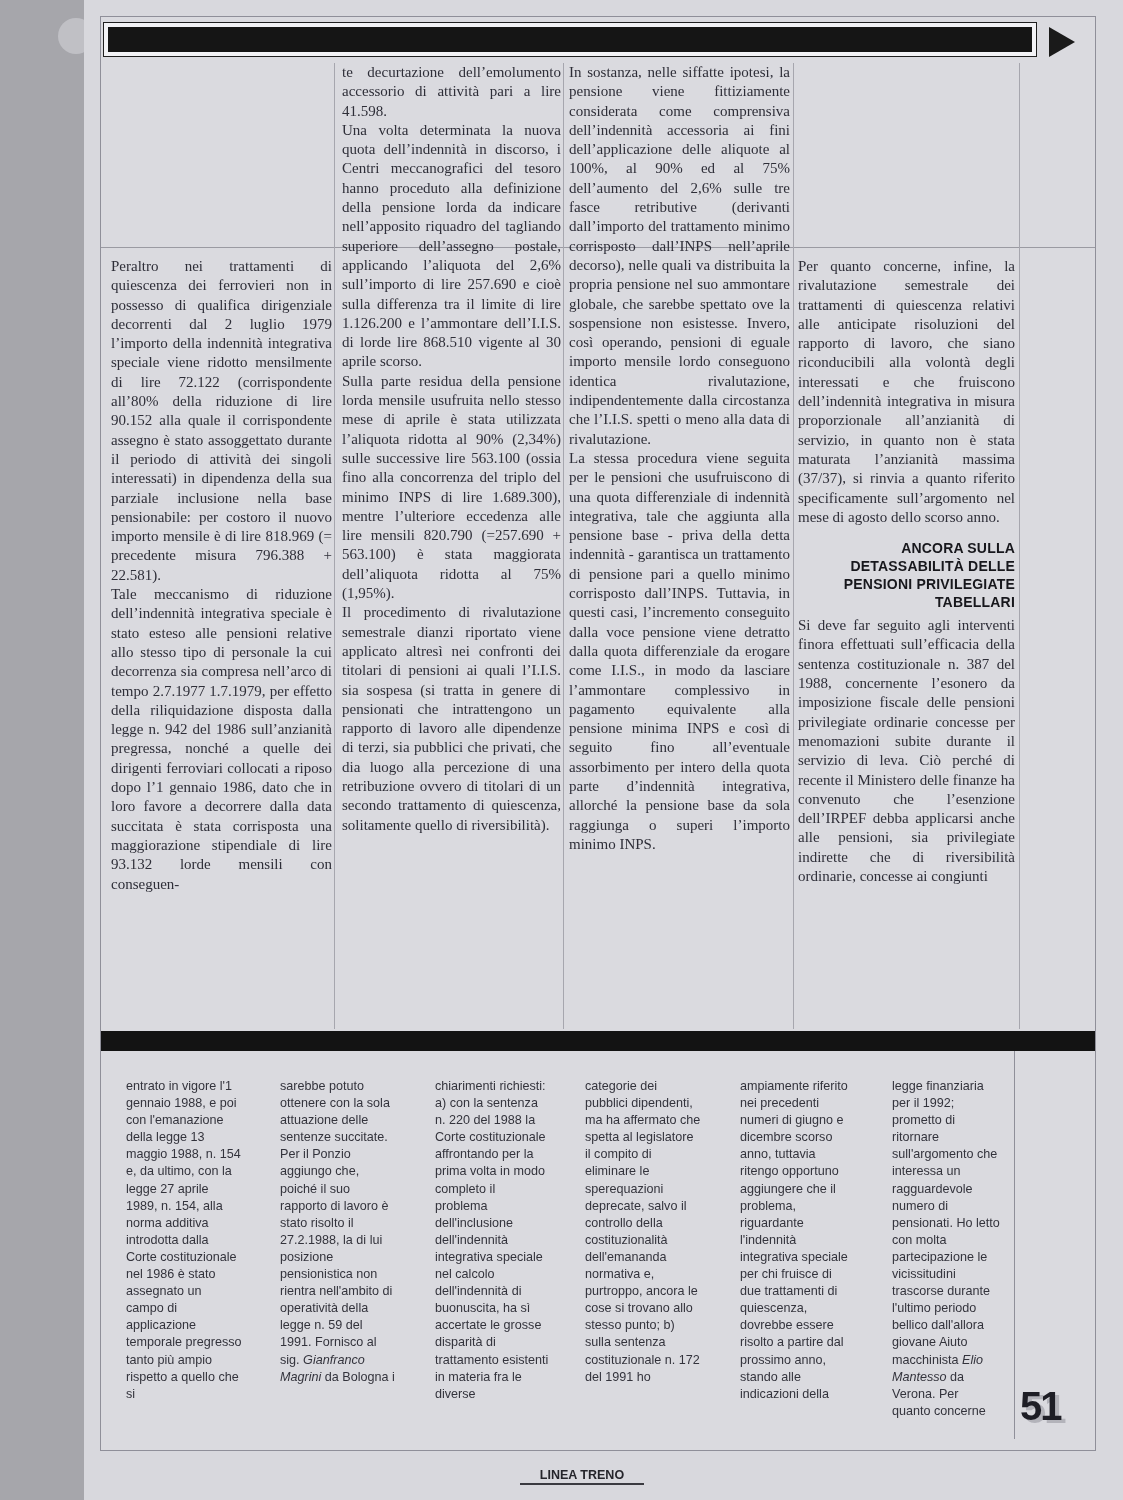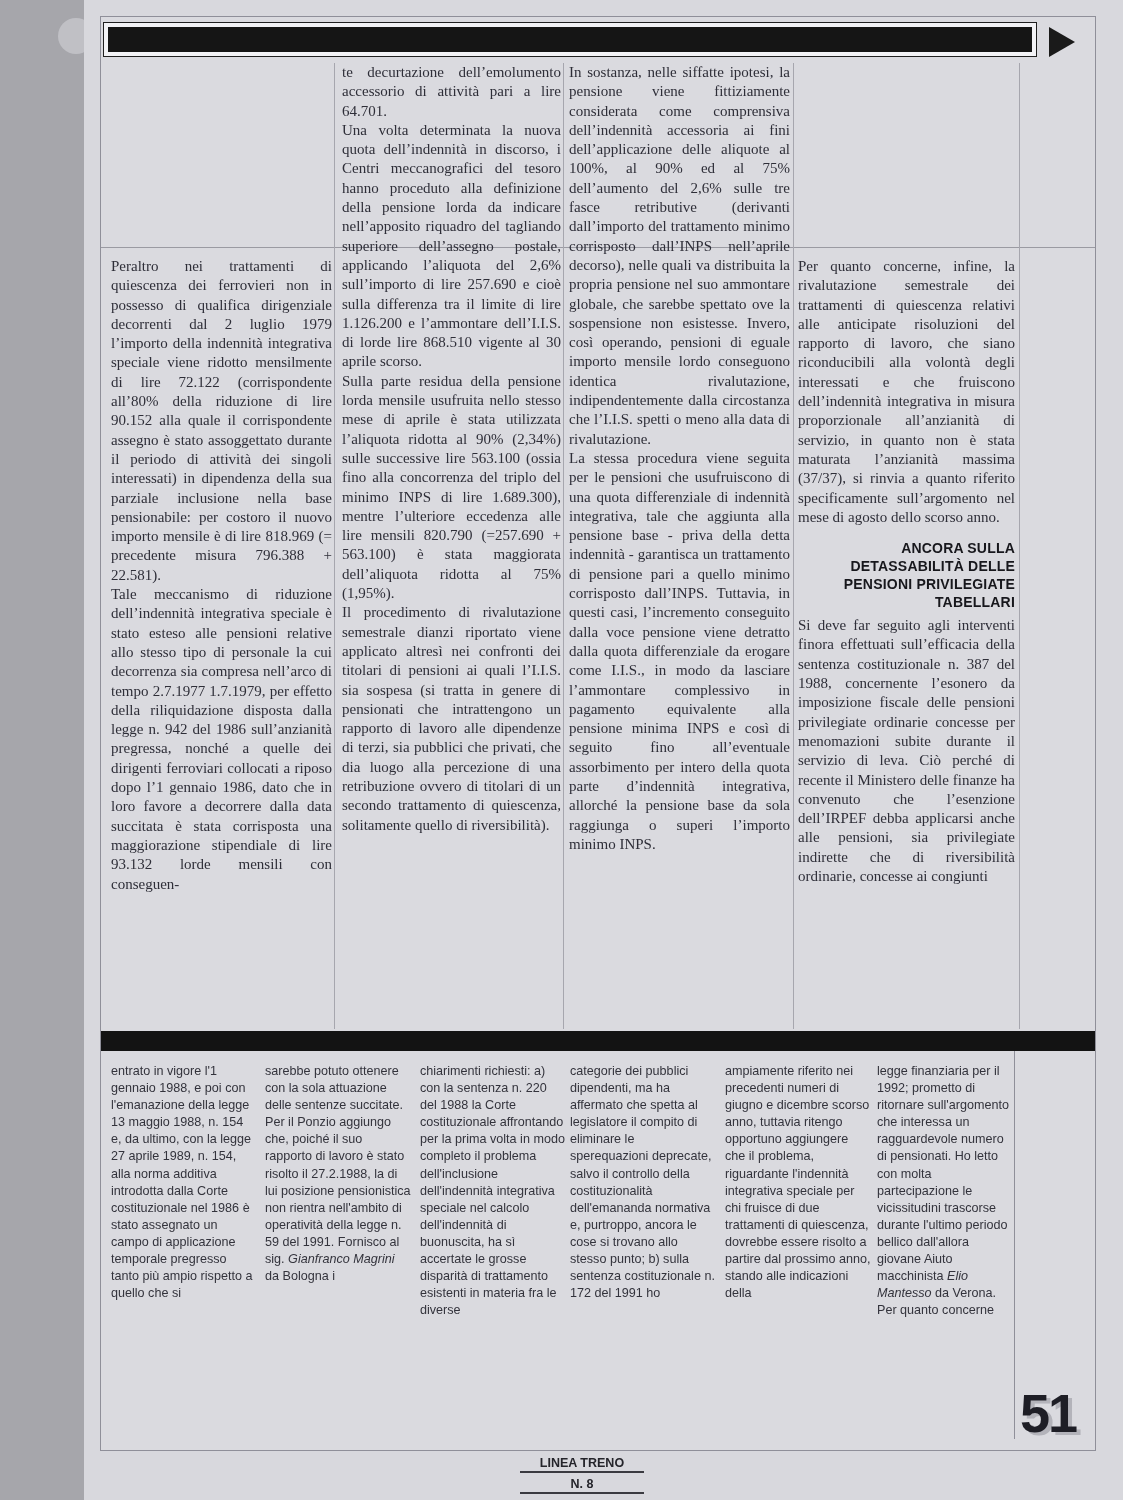--- a/index.html
+++ b/index.html
@@ -28,33 +28,33 @@
   .col2{left:241px;top:46px;width:219px;height:966px;}
   .col3{left:468px;top:46px;width:221px;height:966px;}
   .col4{left:697px;top:240px;width:217px;height:774px;}
   .heading{font-family:"Liberation Sans", sans-serif;font-weight:bold;font-size:14px;line-height:18px;
     margin:12px 0 5px 0;text-align:right;color:#17171c;letter-spacing:0.2px;}
 
   .divider{position:absolute;left:0;top:1014px;width:994px;height:20px;background:#131313;}
 
   .bcol{position:absolute;top:1046px;height:378px;overflow:hidden;
     font-family:"Liberation Sans", sans-serif;font-size:12.6px;line-height:17.1px;color:#33333c;text-align:left;}
-  .bcol p{margin:0;}
+  .bcol p{margin:15px;}
   .bcol .it{font-style:italic;}
   .b1{left:10px;width:146px}.b2{left:164px;width:146px}.b3{left:319px;width:146px}
   .b4{left:469px;width:146px}.b5{left:624px;width:146px}.b6{left:776px;width:138px}
   .bottom-vline{position:absolute;left:913px;top:1034px;width:1px;height:388px;background:#8f8f99;}
 
   .pagenum{position:absolute;left:1020px;top:1386px;
-    font-family:"Liberation Sans", sans-serif;font-weight:bold;font-size:54px;line-height:1;
+    font-family:"Liberation Sans", sans-serif;font-weight:bold;font-size:40px;line-height:1;
     letter-spacing:-2px;color:#1e1e26;text-shadow:4px 3px 0 rgba(140,140,150,0.5);}
 
   .footer{position:absolute;left:512px;top:1452px;width:140px;text-align:center;
     font-family:"Liberation Sans", sans-serif;font-weight:bold;font-size:12.5px;line-height:14px;color:#25252b;}
-  .footer .frow{border-bottom:2px solid #3a3a40;padding:4px 0 1px 0;margin:0 8px;}
+  .footer .frow{border-bottom:2px solid #3a3a40;padding:16px 0 1px 0;margin:0 8px;}
   .footer .frow.last{border-bottom:0;}
 </style>
 </head>
 <body>
 
 <div class="punch-dot"></div>
 <div class="sheet"></div>
 
 <div class="content">
 
@@ -68,21 +68,21 @@
   <div class="vline v2"></div>
   <div class="vline v3"></div>
   <div class="vline v4"></div>
 
   <div class="col col1">
     <p>Peraltro nei trattamenti di quiescenza dei ferrovieri non in possesso di qualifica dirigenziale decorrenti dal 2 luglio 1979 l’importo della indennità integrativa speciale viene ridotto mensilmente di lire 72.122 (corrispondente all’80% della riduzione di lire 90.152 alla quale il corrispondente assegno è stato assoggettato durante il periodo di attività dei singoli interessati) in dipendenza della sua parziale inclusione nella base pensionabile: per costoro il nuovo importo mensile è di lire 818.969 (= precedente misura 796.388 + 22.581).</p>
     <p>Tale meccanismo di riduzione dell’indennità integrativa speciale è stato esteso alle pensioni relative allo stesso tipo di personale la cui decorrenza sia compresa nell’arco di tempo 2.7.1977 1.7.1979, per effetto della riliquidazione disposta dalla legge n. 942 del 1986 sull’anzianità pregressa, nonché a quelle dei dirigenti ferroviari collocati a riposo dopo l’1 gennaio 1986, dato che in loro favore a decorrere dalla data succitata è stata corrisposta una maggiorazione stipendiale di lire 93.132 lorde mensili con conseguen-</p>
   </div>
 
   <div class="col col2">
-    <p>te decurtazione dell’emolumento accessorio di attività pari a lire 64.701.</p>
+    <p>te decurtazione dell’emolumento accessorio di attività pari a lire 41.598.</p>
     <p>Una volta determinata la nuova quota dell’indennità in discorso, i Centri meccanografici del tesoro hanno proceduto alla definizione della pensione lorda da indicare nell’apposito riquadro del tagliando superiore dell’assegno postale, applicando l’aliquota del 2,6% sull’importo di lire 257.690 e cioè sulla differenza tra il limite di lire 1.126.200 e l’ammontare dell’I.I.S. di lorde lire 868.510 vigente al 30 aprile scorso.</p>
     <p>Sulla parte residua della pensione lorda mensile usufruita nello stesso mese di aprile è stata utilizzata l’aliquota ridotta al 90% (2,34%) sulle successive lire 563.100 (ossia fino alla concorrenza del triplo del minimo INPS di lire 1.689.300), mentre l’ulteriore eccedenza alle lire mensili 820.790 (=257.690 + 563.100) è stata maggiorata dell’aliquota ridotta al 75% (1,95%).</p>
     <p>Il procedimento di rivalutazione semestrale dianzi riportato viene applicato altresì nei confronti dei titolari di pensioni ai quali l’I.I.S. sia sospesa (si tratta in genere di pensionati che intrattengono un rapporto di lavoro alle dipendenze di terzi, sia pubblici che privati, che dia luogo alla percezione di una retribuzione ovvero di titolari di un secondo trattamento di quiescenza, solitamente quello di riversibilità).</p>
   </div>
 
   <div class="col col3">
     <p>In sostanza, nelle siffatte ipotesi, la pensione viene fittiziamente considerata come comprensiva dell’indennità accessoria ai fini dell’applicazione delle aliquote al 100%, al 90% ed al 75% dell’aumento del 2,6% sulle tre fasce retributive (derivanti dall’importo del trattamento minimo corrisposto dall’INPS nell’aprile decorso), nelle quali va distribuita la propria pensione nel suo ammontare globale, che sarebbe spettato ove la sospensione non esistesse. Invero, così operando, pensioni di eguale importo mensile lordo conseguono identica rivalutazione, indipendentemente dalla circostanza che l’I.I.S. spetti o meno alla data di rivalutazione.</p>
     <p>La stessa procedura viene seguita per le pensioni che usufruiscono di una quota differenziale di indennità integrativa, tale che aggiunta alla pensione base - priva della detta indennità - garantisca un trattamento di pensione pari a quello minimo corrisposto dall’INPS. Tuttavia, in questi casi, l’incremento conseguito dalla voce pensione viene detratto dalla quota differenziale da erogare come I.I.S., in modo da lasciare l’ammontare complessivo in pagamento equivalente alla pensione minima INPS e così di seguito fino all’eventuale assorbimento per intero della quota parte d’indennità integrativa, allorché la pensione base da sola raggiunga o superi l’importo minimo INPS.</p>
   </div>
 

